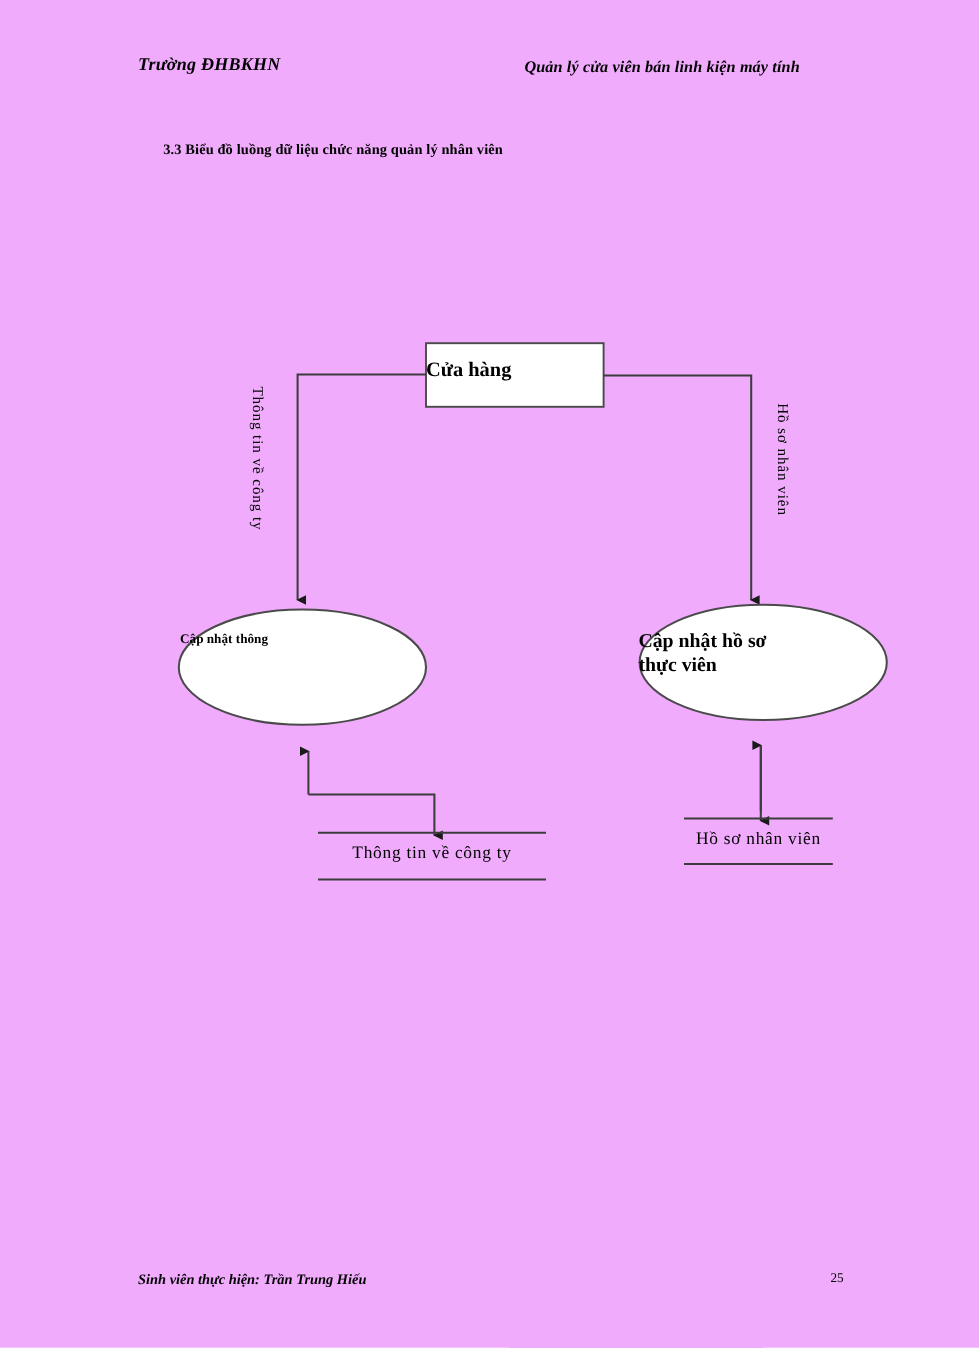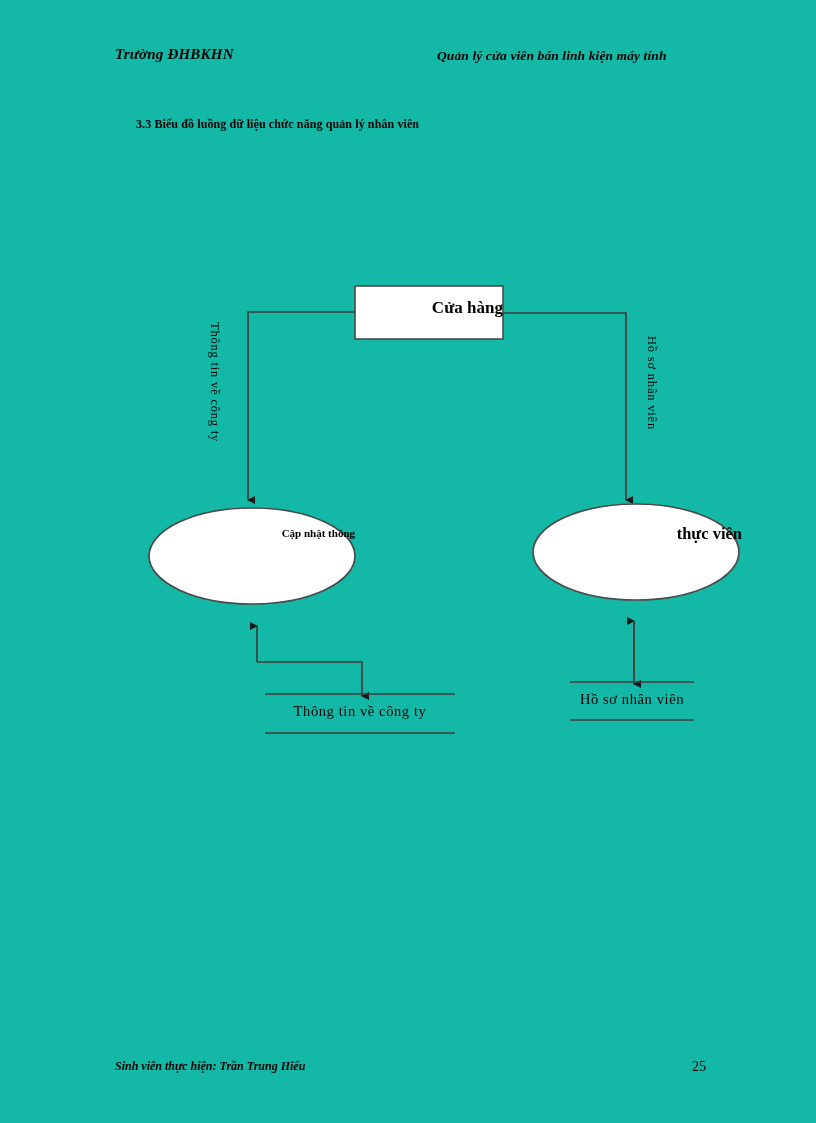--- a/index.html
+++ b/index.html
@@ -13,21 +13,21 @@
     position: relative;
     font-family: "Liberation Serif", "DejaVu Serif", serif;
     color: #000000;
     overflow: hidden;
   }
   .page {
     position: absolute;
     left: 0; top: 0;
     width: 816px;
     height: 1123px;
-    background: #14b8a6;
+    background: #f0abfc;
   }
 
   
   .header-left {
     position: absolute;
     left: 115px;
     top: 46px;
     font-style: italic;
     font-weight: bold;
     font-size: 15px;
@@ -62,21 +62,21 @@
     left: 0;
     top: 0;
     width: 816px;
     height: 1123px;
   }
   .diagram svg { display: block; }
 
   
   .node-label {
     position: absolute;
-    text-align: right;
+    text-align: left;
     font-weight: bold;
     line-height: 1.22;
     white-space: nowrap;
   }
   .entity-label {
     left: 355px;
     top: 298px;
     width: 148px;
     font-size: 17px;
   }
@@ -135,21 +135,21 @@
     top: 1059px;
     font-style: italic;
     font-weight: bold;
     font-size: 12px;
     white-space: nowrap;
   }
   .footer-page {
     position: absolute;
     left: 692px;
     top: 1059px;
-    font-size: 14px;
+    font-size: 11px;
     white-space: nowrap;
   }
 </style>
 </head>
 <body>
 
 <div class="page">
 
   <div class="header-left">Trường ĐHBKHN</div>
   <div class="header-right">Quản lý cửa viên bán linh kiện máy tính</div>
@@ -192,20 +192,21 @@
     </svg>
   </div>
 
   <div class="node-label entity-label">Cửa hàng</div>
 
   <div class="node-label process-label-left">
     <div>Cập nhật thông</div>
   </div>
 
   <div class="node-label process-label-right">
+    <div>Cập nhật hồ sơ</div>
     <div>thực viên</div>
   </div>
 
   <div class="store-label store-label-left">Thông  tin  về công ty</div>
 
   <div class="store-label store-label-right">Hồ sơ nhân  viên</div>
 
   <div class="flow-label flow-label-left">Thông tin về công ty</div>
 
   <div class="flow-label flow-label-right">Hồ sơ nhân viên</div>

